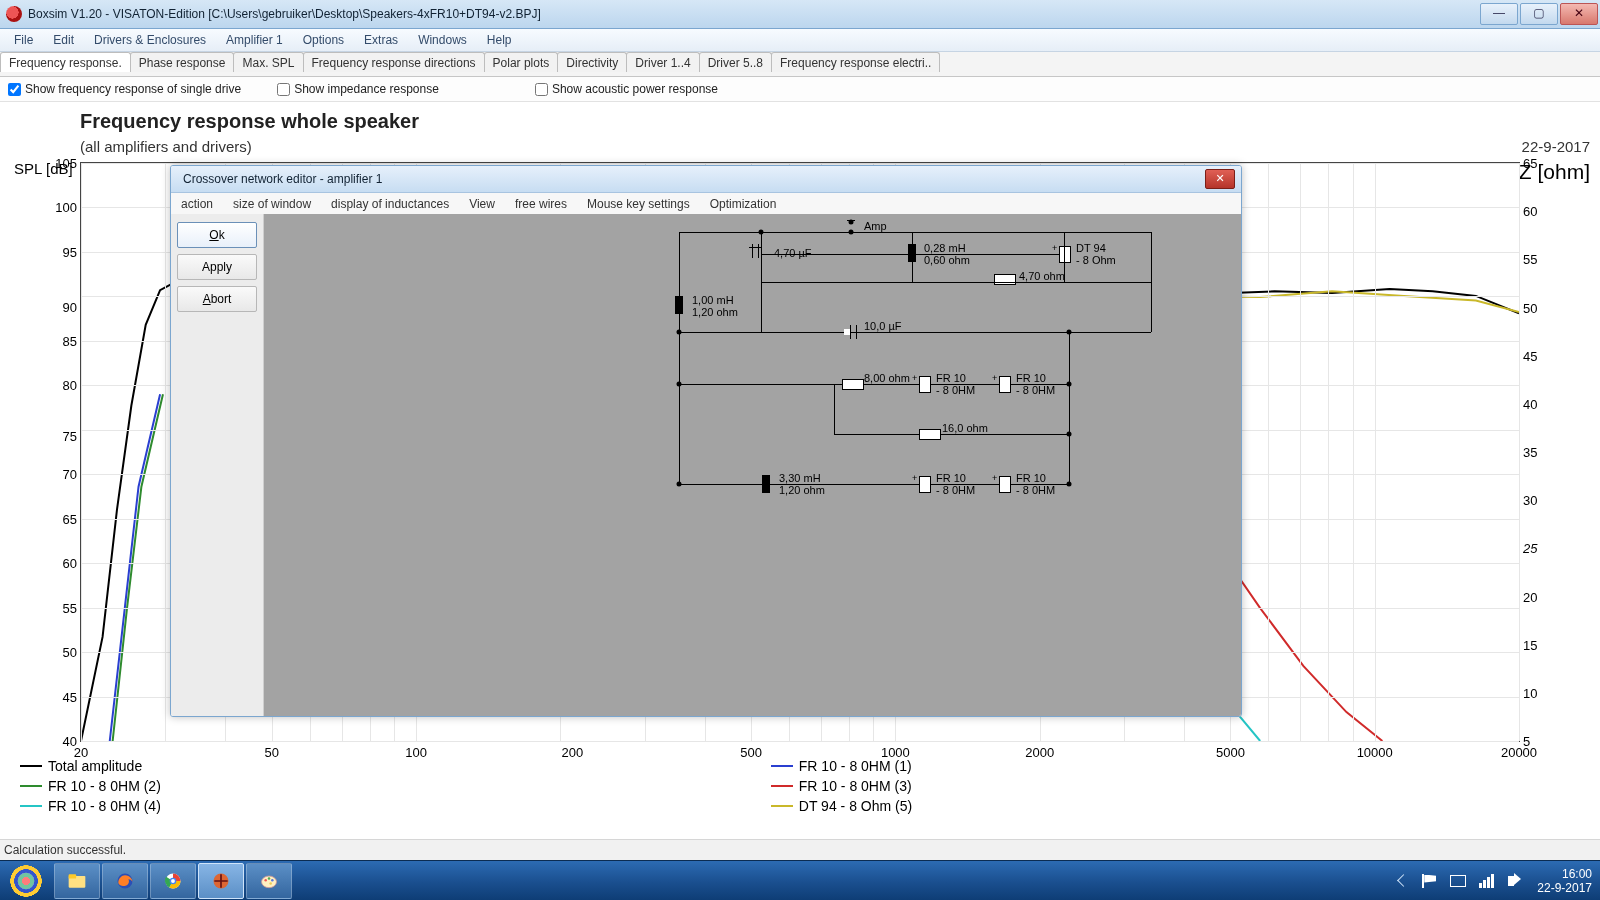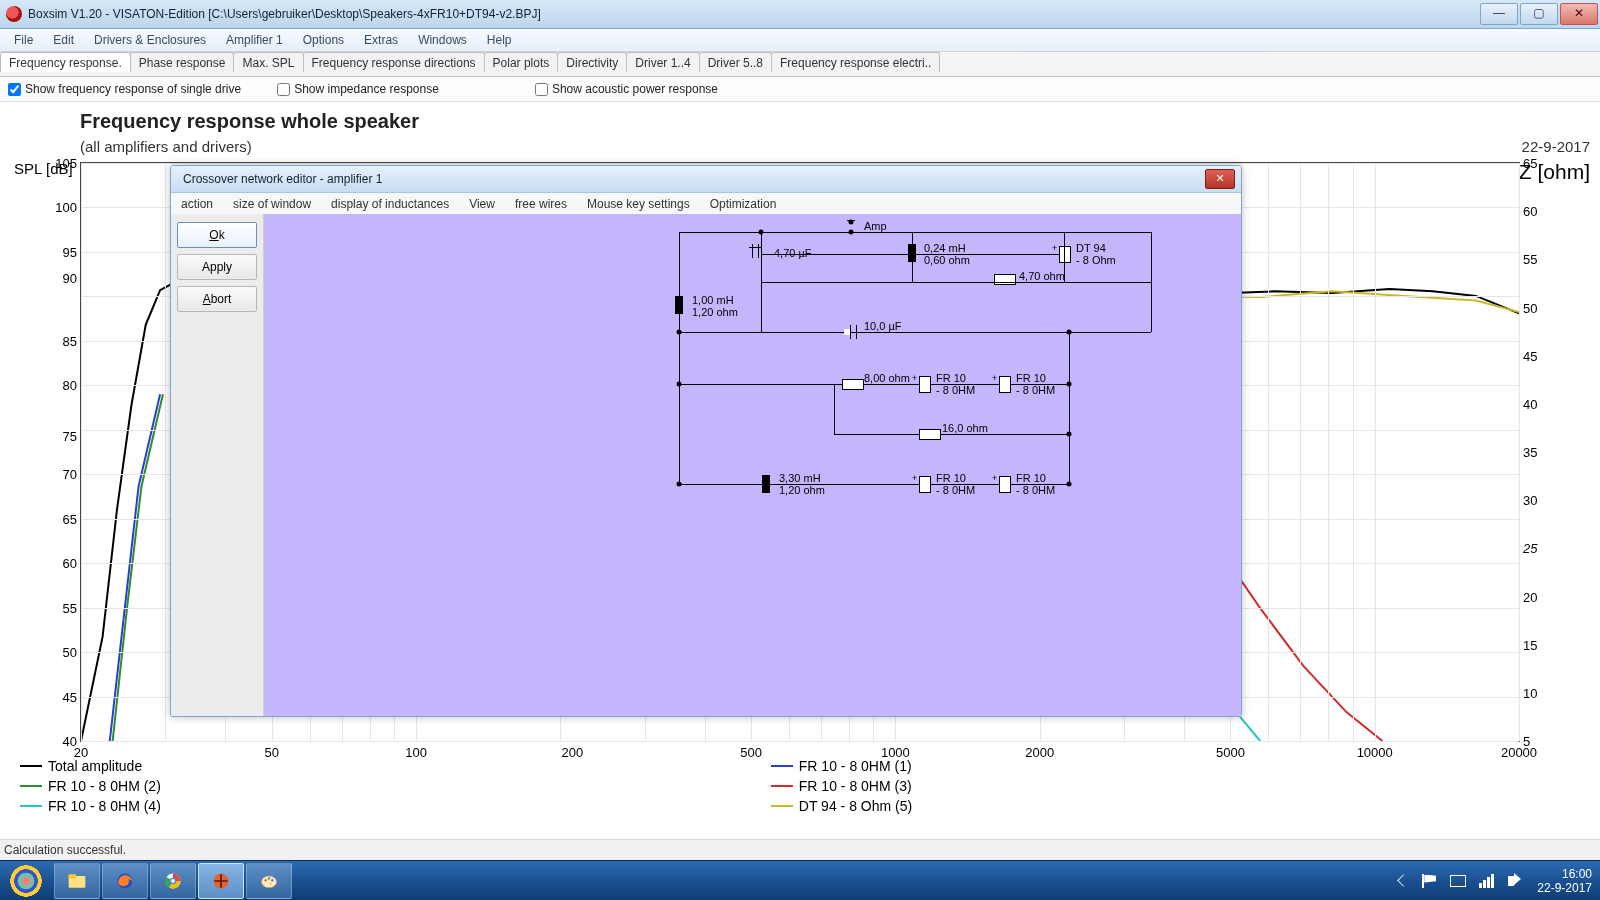--- a/index.html
+++ b/index.html
@@ -246,21 +246,21 @@
     display:flex; flex-direction:column; gap:6px;
   }
   .dlg-side button {
     height:26px; font-size:12px;
     background:linear-gradient(#fafafa,#e8e8e8);
     border:1px solid #b7b7b7; border-radius:2px;
   }
   .dlg-side button:first-child { border:1px solid #6b90b8; background:linear-gradient(#fff,#e8f0fa); }
   .dlg-canvas {
     position:relative; flex:1;
-    background:#c4b5fd;
+    background:#a3a3a3;
   }
   .wire { position:absolute; background:#000; }
   .node { position:absolute; width:5px; height:5px; background:#000; border-radius:50%; transform:translate(-50%,-50%);}
   .comp-label { position:absolute; font-size:11px; color:#000; line-height:12px; white-space:nowrap; }
   .cap-plate  { position:absolute; background:#000; width:1px; height:14px; }
   .ind-box    { position:absolute; background:#000; width:8px; height:18px; }
   .res-box    { position:absolute; border:1px solid #000; background:#fff; width:20px; height:9px; }
   .drv-box    { position:absolute; border:1px solid #000; background:#fff; width:10px; height:15px; }
   .plus       { position:absolute; font-size:9px; line-height:9px; }
 
@@ -338,21 +338,21 @@
       <path d="M715,380 L740,500 L770,600 L795,680 L820,770 L850,870 L880,950 L905,1000" stroke="#d02a2a" fill="none" stroke-width="2" vector-effect="non-scaling-stroke"></path>
       <path d="M715,620 L740,720 L770,830 L800,940 L820,1000" stroke="#25c5c5" fill="none" stroke-width="2" vector-effect="non-scaling-stroke"></path>
     </svg>
   <div class="gridline-h" style="top: 0px;"></div>
       <div class="tick-y" style="top: 0px;">105</div>
       <div class="gridline-h" style="top: 44.4615px;"></div>
       <div class="tick-y" style="top: 44.4615px;">100</div>
       <div class="gridline-h" style="top: 88.9231px;"></div>
       <div class="tick-y" style="top: 88.9231px;">95</div>
       <div class="gridline-h" style="top: 133.385px;"></div>
-      <div class="tick-y" style="top: 115px;">90</div>
+      <div class="tick-y" style="top: 144px;">90</div>
       <div class="gridline-h" style="top: 177.846px;"></div>
       <div class="tick-y" style="top: 177.846px;">85</div>
       <div class="gridline-h" style="top: 222.308px;"></div>
       <div class="tick-y" style="top: 222.308px;">80</div>
       <div class="gridline-h" style="top: 266.769px;"></div>
       <div class="tick-y" style="top: 273px;">75</div>
       <div class="gridline-h" style="top: 311.231px;"></div>
       <div class="tick-y" style="top: 311.231px;">70</div>
       <div class="gridline-h" style="top: 355.692px;"></div>
       <div class="tick-y" style="top: 355.692px;">65</div>
@@ -548,21 +548,21 @@
 
       <div class="wire" style="left:497px; top:40px; width:300px; height:1px"></div>
       <div class="wire" style="left:497px; top:40px; width:1px;  height:0px"></div>
 
       <div style="position:absolute; left:485px; top:33px; width:12px; height:1px; background:#000"></div>
       <div class="cap-plate" style="left:488px; top:30px"></div>
       <div class="cap-plate" style="left:494px; top:30px"></div>
       <div class="comp-label" style="left:510px; top:33px">4,70 µF</div>
 
       <div class="ind-box" style="left:644px; top:30px"></div>
-      <div class="comp-label" style="left:660px; top:28px">0,24 mH</div>
+      <div class="comp-label" style="left:660px; top:28px">0,28 mH</div>
       <div class="comp-label" style="left:660px; top:40px">0,60 ohm</div>
       <div class="wire" style="left:648px; top:18px; width:1px; height:50px"></div>
 
       <div class="res-box" style="left:730px; top:60px"></div>
       <div class="comp-label" style="left:755px; top:56px">4,70 ohm</div>
       <div class="wire" style="left:497px; top:68px; width:390px; height:1px"></div>
 
       <div class="drv-box" style="left:795px; top:32px"></div>
       <div class="wire" style="left:800px; top:18px; width:1px; height:50px"></div>
       <div class="plus" style="left:788px; top:30px">+</div>

